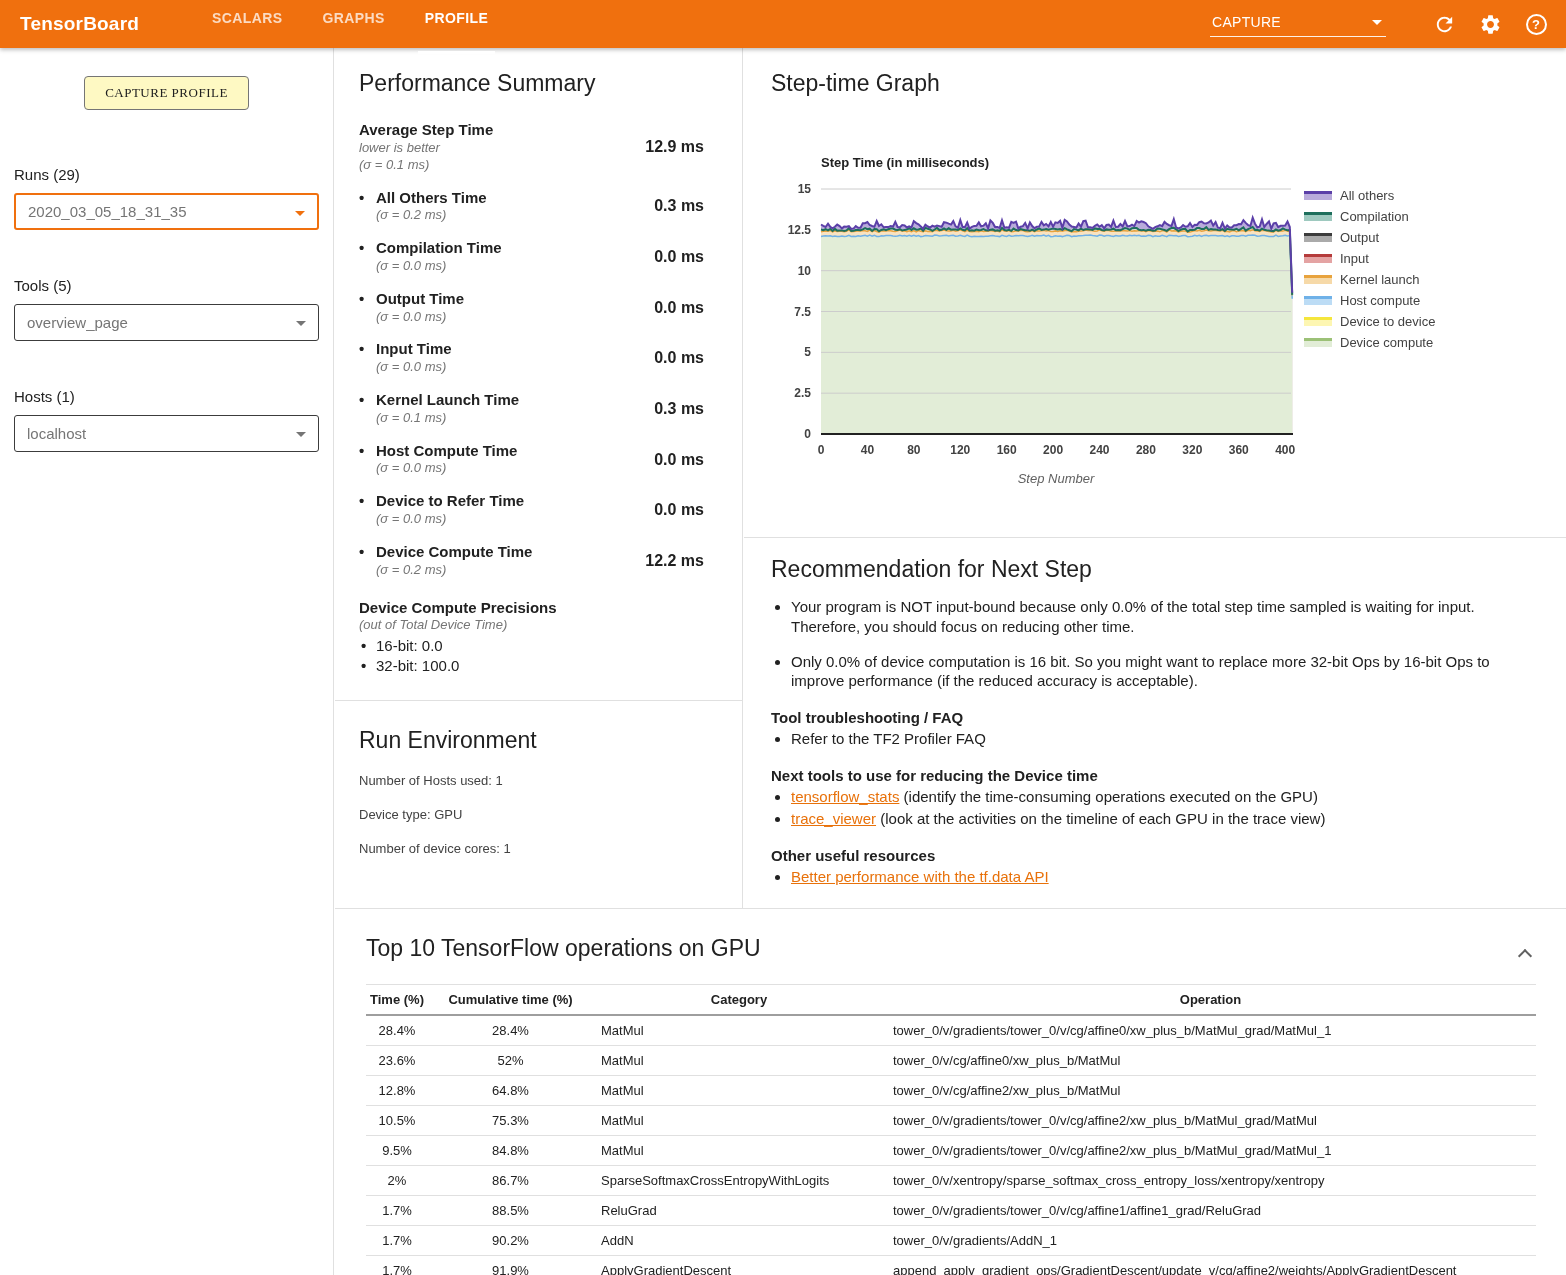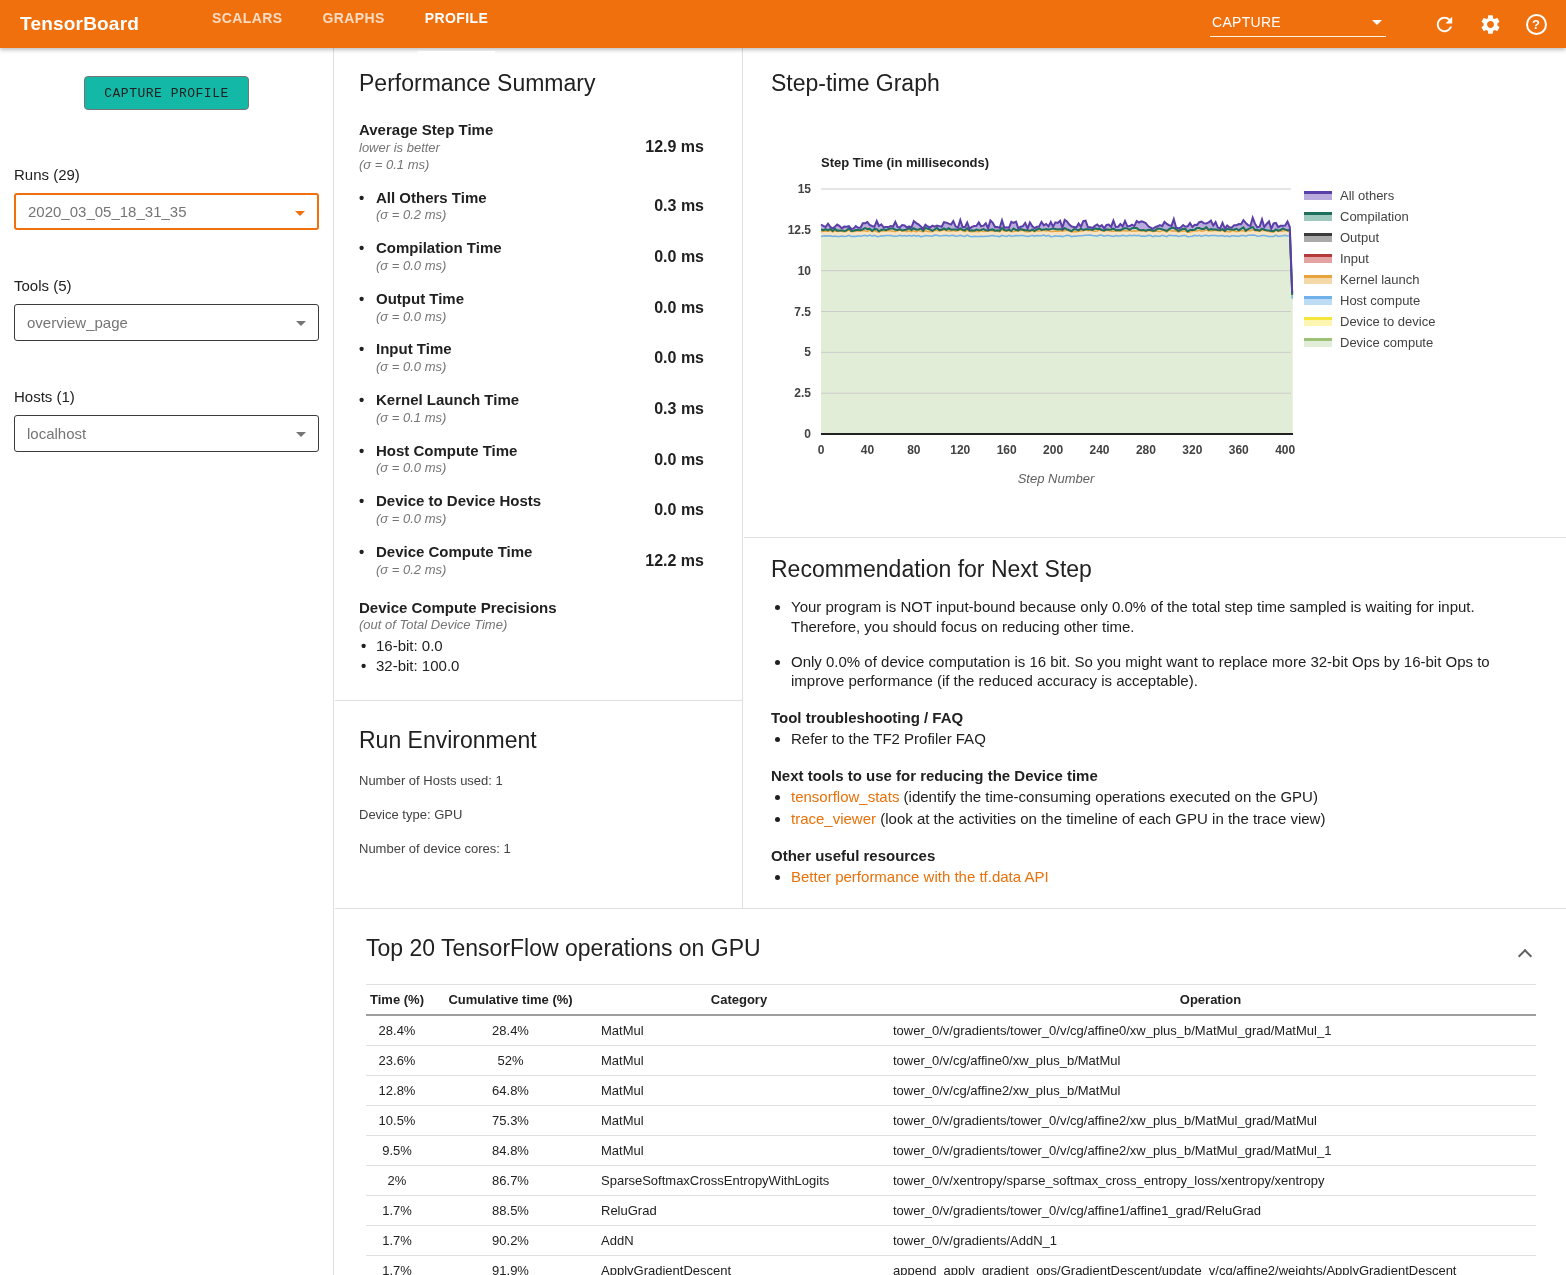--- a/index.html
+++ b/index.html
@@ -23,22 +23,22 @@
     border-left:5px solid transparent; border-right:5px solid transparent; border-top:5px solid #fff; }
   .nav-icon { width:24px; height:24px; margin-left:22px; cursor:pointer; display:flex;
     align-items:center; justify-content:center; }
   .nav-icon svg { fill:#fff; width:23px; height:23px; }
   .help-circle { width:21px; height:21px; border:2px solid #fff; border-radius:50%;
     color:#fff; font-size:13px; font-weight:bold; display:flex; align-items:center; justify-content:center; }
 
   
   .sidebar { position:absolute; left:0; top:48px; width:334px; bottom:0; background:#fff;
     border-right:1px solid #e0e0e0; }
-  .capture-btn { display:block; margin:28px auto 0; width:165px; height:34px; background:#14b8a6;
-    border:1px solid #757575; border-radius:4px; font-family:Liberation Mono, monospace;
+  .capture-btn { display:block; margin:28px auto 0; width:165px; height:34px; background:#fef9c3;
+    border:1px solid #757575; border-radius:4px; font-family:Liberation Serif, serif;
     font-size:13px; letter-spacing:.5px; color:#212121; cursor:pointer; }
   .side-label { font-size:15px; color:#212121; margin:47px 0 10px 14px; }
   .side-label.first { margin-top:56px; }
   .dropdown { position:relative; margin:0 14px; height:37px; border:1px solid #3c3c3c;
     border-radius:3px; display:flex; align-items:center; padding:0 30px 0 12px; cursor:pointer; }
   .dropdown.selected { border:2px solid #f0700e; }
   .dropdown .dd-text { font-size:15px; color:#757575; white-space:nowrap; overflow:hidden; }
   .dropdown .caret { position:absolute; right:12px; top:16px; width:0; height:0;
     border-left:5px solid transparent; border-right:5px solid transparent; border-top:5px solid #757575; }
   .dropdown.selected .caret { border-top-color:#f0700e; }
@@ -78,21 +78,21 @@
   .legend-item .swatch { width:28px; height:9px; border-top:3px solid #000; margin-right:8px; }
   .legend-item .lg-label { font-size:13px; color:#424242; }
 
   
   .recom { padding:18px 40px 0 27px; }
   .recom ul.main-bullets { margin:14px 0 0 20px; }
   .recom ul.main-bullets li { font-size:15px; line-height:1.32; margin-bottom:15px; color:#212121; }
   .sub-head { font-size:15px; font-weight:bold; margin-top:18px; color:#212121; }
   .recom ul.sub-list { margin:3px 0 0 20px; }
   .recom ul.sub-list li { font-size:15px; line-height:1.3; margin-bottom:3px; color:#212121; }
-  .link { color:#e8710a; cursor:pointer; }
+  .link { color:#e8710a; text-decoration:underline; cursor:pointer; }
 
   
   .bottom-inner { position:relative; padding:26px 30px 0 31px; }
   .collapse-btn { position:absolute; right:34px; top:38px; width:14px; height:14px; cursor:pointer; }
   .collapse-btn::before { content:""; position:absolute; left:2px; top:4px; width:8px; height:8px;
     border-left:2px solid #616161; border-top:2px solid #616161; transform:rotate(45deg); }
   .ops-table { width:100%; border-collapse:collapse; margin-top:22px; table-layout:fixed; }
   .ops-table col.c1 { width:62px; } .ops-table col.c2 { width:165px; } .ops-table col.c3 { width:292px; }
   .ops-table thead th { font-size:13px; font-weight:bold; color:#212121; padding:7px 4px;
     border-top:1px solid #e0e0e0; border-bottom:2px solid #9e9e9e; text-align:center; }
@@ -226,21 +226,21 @@
               <div class="perf-label">Host Compute Time</div>
           <div class="perf-sigma">(σ = 0.0 ms)</div>
             </div>
           </div>
         <div class="perf-value">0.0 ms</div>
       </div>
       <div class="perf-item">
         <div class="perf-item-left">
             <span class="bullet">•</span>
           <div>
-              <div class="perf-label">Device to Device Hosts</div>
+              <div class="perf-label">Device to Refer Time</div>
           <div class="perf-sigma">(σ = 0.0 ms)</div>
             </div>
           </div>
         <div class="perf-value">0.0 ms</div>
       </div>
       <div class="perf-item">
         <div class="perf-item-left">
             <span class="bullet">•</span>
           <div>
               <div class="perf-label">Device Compute Time</div>
@@ -365,21 +365,21 @@
       </ul>
       <div class="sub-head">Other useful resources</div>
       <ul class="sub-list">
         <li><span class="link">Better performance with the tf.data API</span></li>
       </ul>
     </div>
   </div>
 
   <div class="bottom-section">
     <div class="bottom-inner">
-      <div class="section-title">Top 20 TensorFlow operations on GPU</div>
+      <div class="section-title">Top 10 TensorFlow operations on GPU</div>
       <div class="collapse-btn"></div>
       <table class="ops-table">
         <colgroup>
             <col class="c1">
             <col class="c2">
             <col class="c3">
             <col>
           </colgroup>
         <thead>
           <tr>

